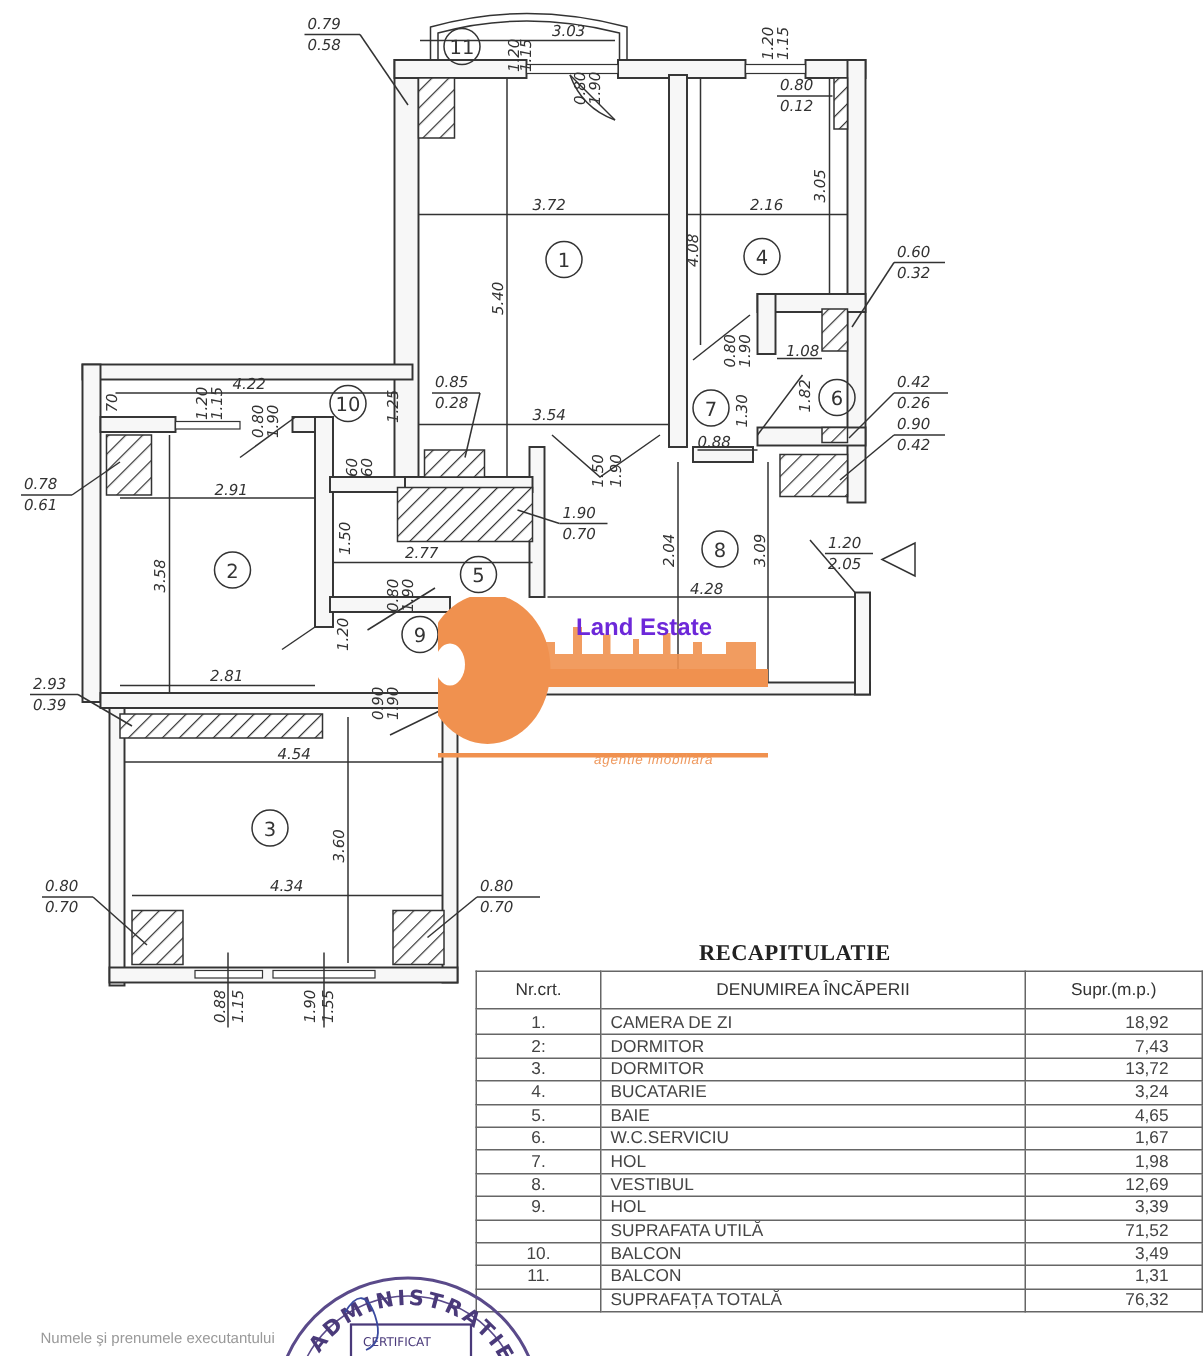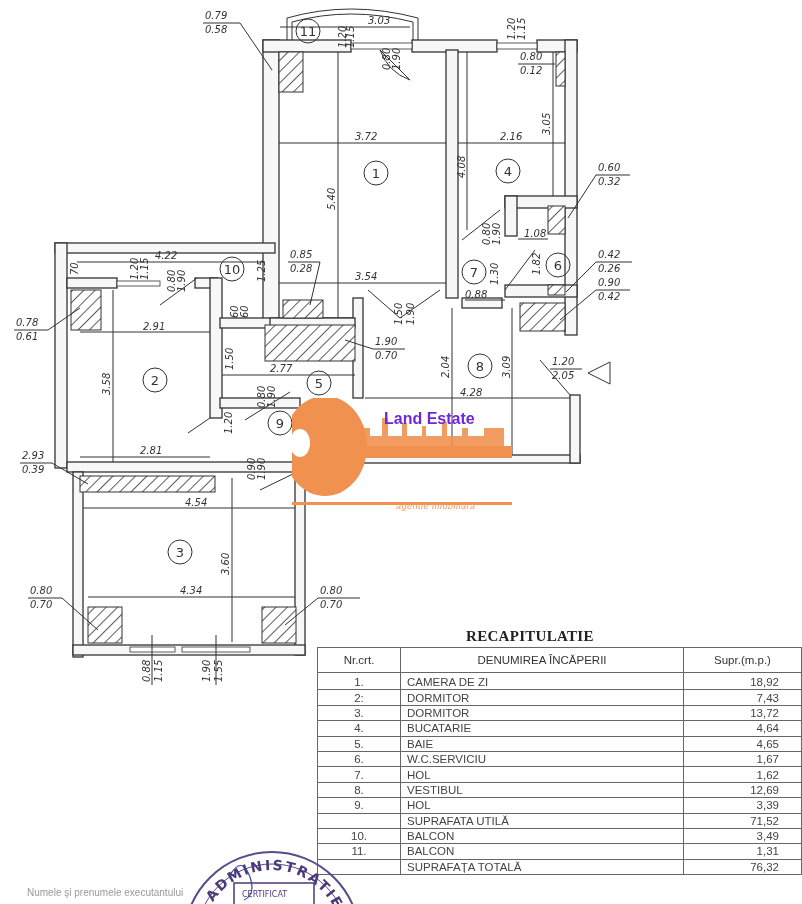--- a/index.html
+++ b/index.html
@@ -301,36 +301,36 @@
         <td class="c3">7,43</td>
       </tr>
     <tr>
         <td class="c1">3.</td>
         <td class="c2">DORMITOR</td>
         <td class="c3">13,72</td>
       </tr>
     <tr>
         <td class="c1">4.</td>
         <td class="c2">BUCATARIE</td>
-        <td class="c3">4,64</td>
+        <td class="c3">3,24</td>
       </tr>
     <tr>
         <td class="c1">5.</td>
         <td class="c2">BAIE</td>
         <td class="c3">4,65</td>
       </tr>
     <tr>
         <td class="c1">6.</td>
         <td class="c2">W.C.SERVICIU</td>
         <td class="c3">1,67</td>
       </tr>
     <tr>
         <td class="c1">7.</td>
         <td class="c2">HOL</td>
-        <td class="c3">1,62</td>
+        <td class="c3">1,98</td>
       </tr>
     <tr>
         <td class="c1">8.</td>
         <td class="c2">VESTIBUL</td>
         <td class="c3">12,69</td>
       </tr>
     <tr>
         <td class="c1">9.</td>
         <td class="c2">HOL</td>
         <td class="c3">3,39</td>

